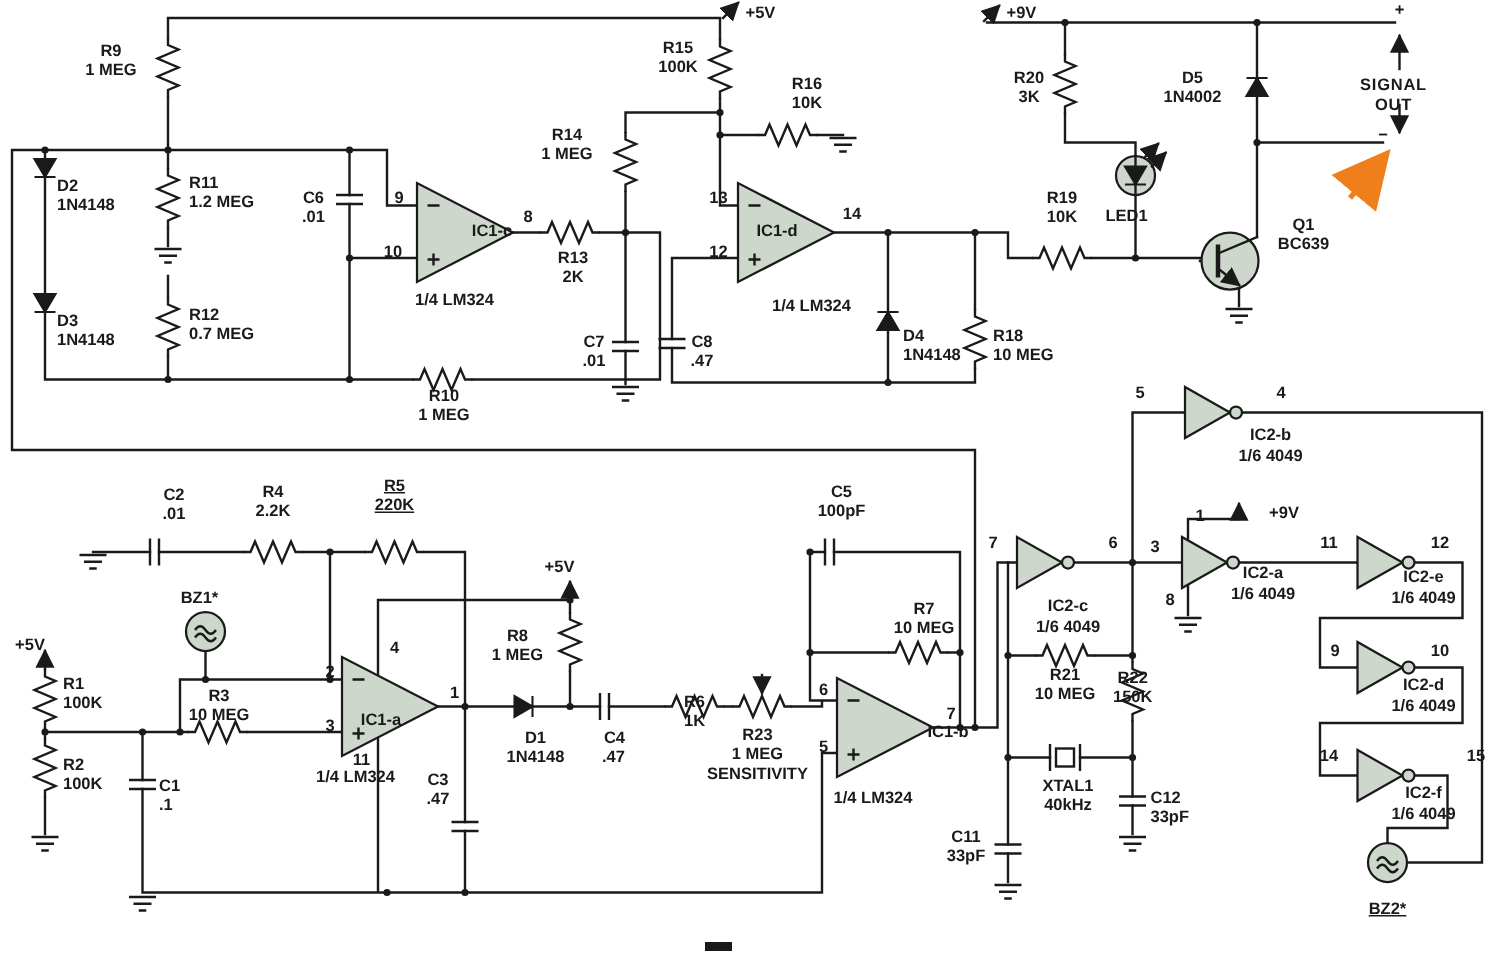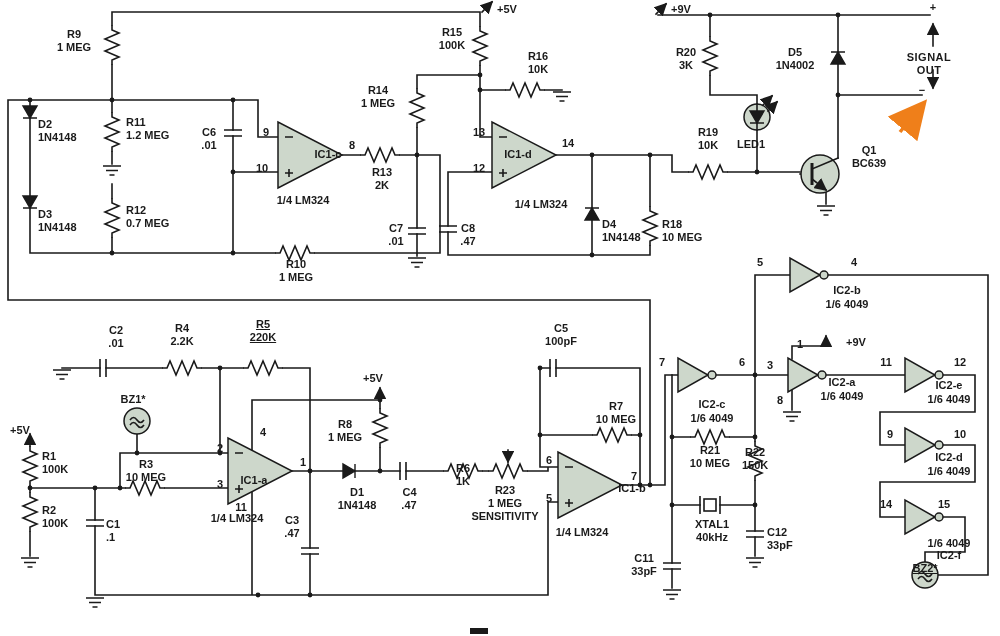--- a/index.html
+++ b/index.html
@@ -335,30 +335,30 @@
       <div class="lbl" data-name="ic2a-sub" style="left: 842px; top: 390px;">1/6 4049</div>
       <div class="lbl" data-name="ic2e-in" style="left: 886px; top: 356px;">11</div>
       <div class="lbl" data-name="ic2e-out" style="left: 960px; top: 356px;">12</div>
       <div class="lbl" data-name="ic2e-name" style="left: 949px; top: 379px;">IC2-e</div>
       <div class="lbl" data-name="ic2e-sub" style="left: 949px; top: 393px;">1/6 4049</div>
       <div class="lbl" data-name="ic2d-in" style="left: 890px; top: 428px;">9</div>
       <div class="lbl" data-name="ic2d-out" style="left: 960px; top: 428px;">10</div>
       <div class="lbl" data-name="ic2d-name" style="left: 949px; top: 451px;">IC2-d</div>
       <div class="lbl" data-name="ic2d-sub" style="left: 949px; top: 465px;">1/6 4049</div>
       <div class="lbl" data-name="ic2f-in" style="left: 886px; top: 498px;">14</div>
-      <div class="lbl" data-name="ic2f-out" style="left: 944px; top: 498px; text-align: right;">15</div>
-      <div class="lbl" data-name="ic2f-name" style="left: 949px; top: 523px; margin-top: 26px;">IC2-f</div>
+      <div class="lbl" data-name="ic2f-out" style="left: 984px; top: 498px; text-align: right;">15</div>
+      <div class="lbl" data-name="ic2f-name" style="left: 949px; top: 523px;">IC2-f</div>
       <div class="lbl" data-name="ic2f-sub" style="left: 949px; top: 537px;">1/6 4049</div>
       <div class="lbl" data-name="r21-label" style="left: 710px; top: 444px;">R21
 10 MEG</div>
       <div class="lbl left" data-name="r22-label" style="left: 742px; top: 446px; text-align: center;">R22
 150K</div>
       <div class="lbl" data-name="xtal1-label" style="left: 712px; top: 518px;">XTAL1
 40kHz</div>
       <div class="lbl" data-name="c11-label" style="left: 644px; top: 552px;">C11
 33pF</div>
       <div class="lbl left" data-name="c12-label" style="left: 767px; top: 526px;">C12
 33pF</div>
-      <div class="lbl" data-name="bz2-label" style="left: 925px; top: 562px; text-decoration: underline;">BZ2*</div>
+      <div class="lbl" data-name="bz2-label" style="left: 925px; top: 600px; text-decoration: underline;">BZ2*</div>
     </div>
 
 
 </div>
 
 </body></html>

